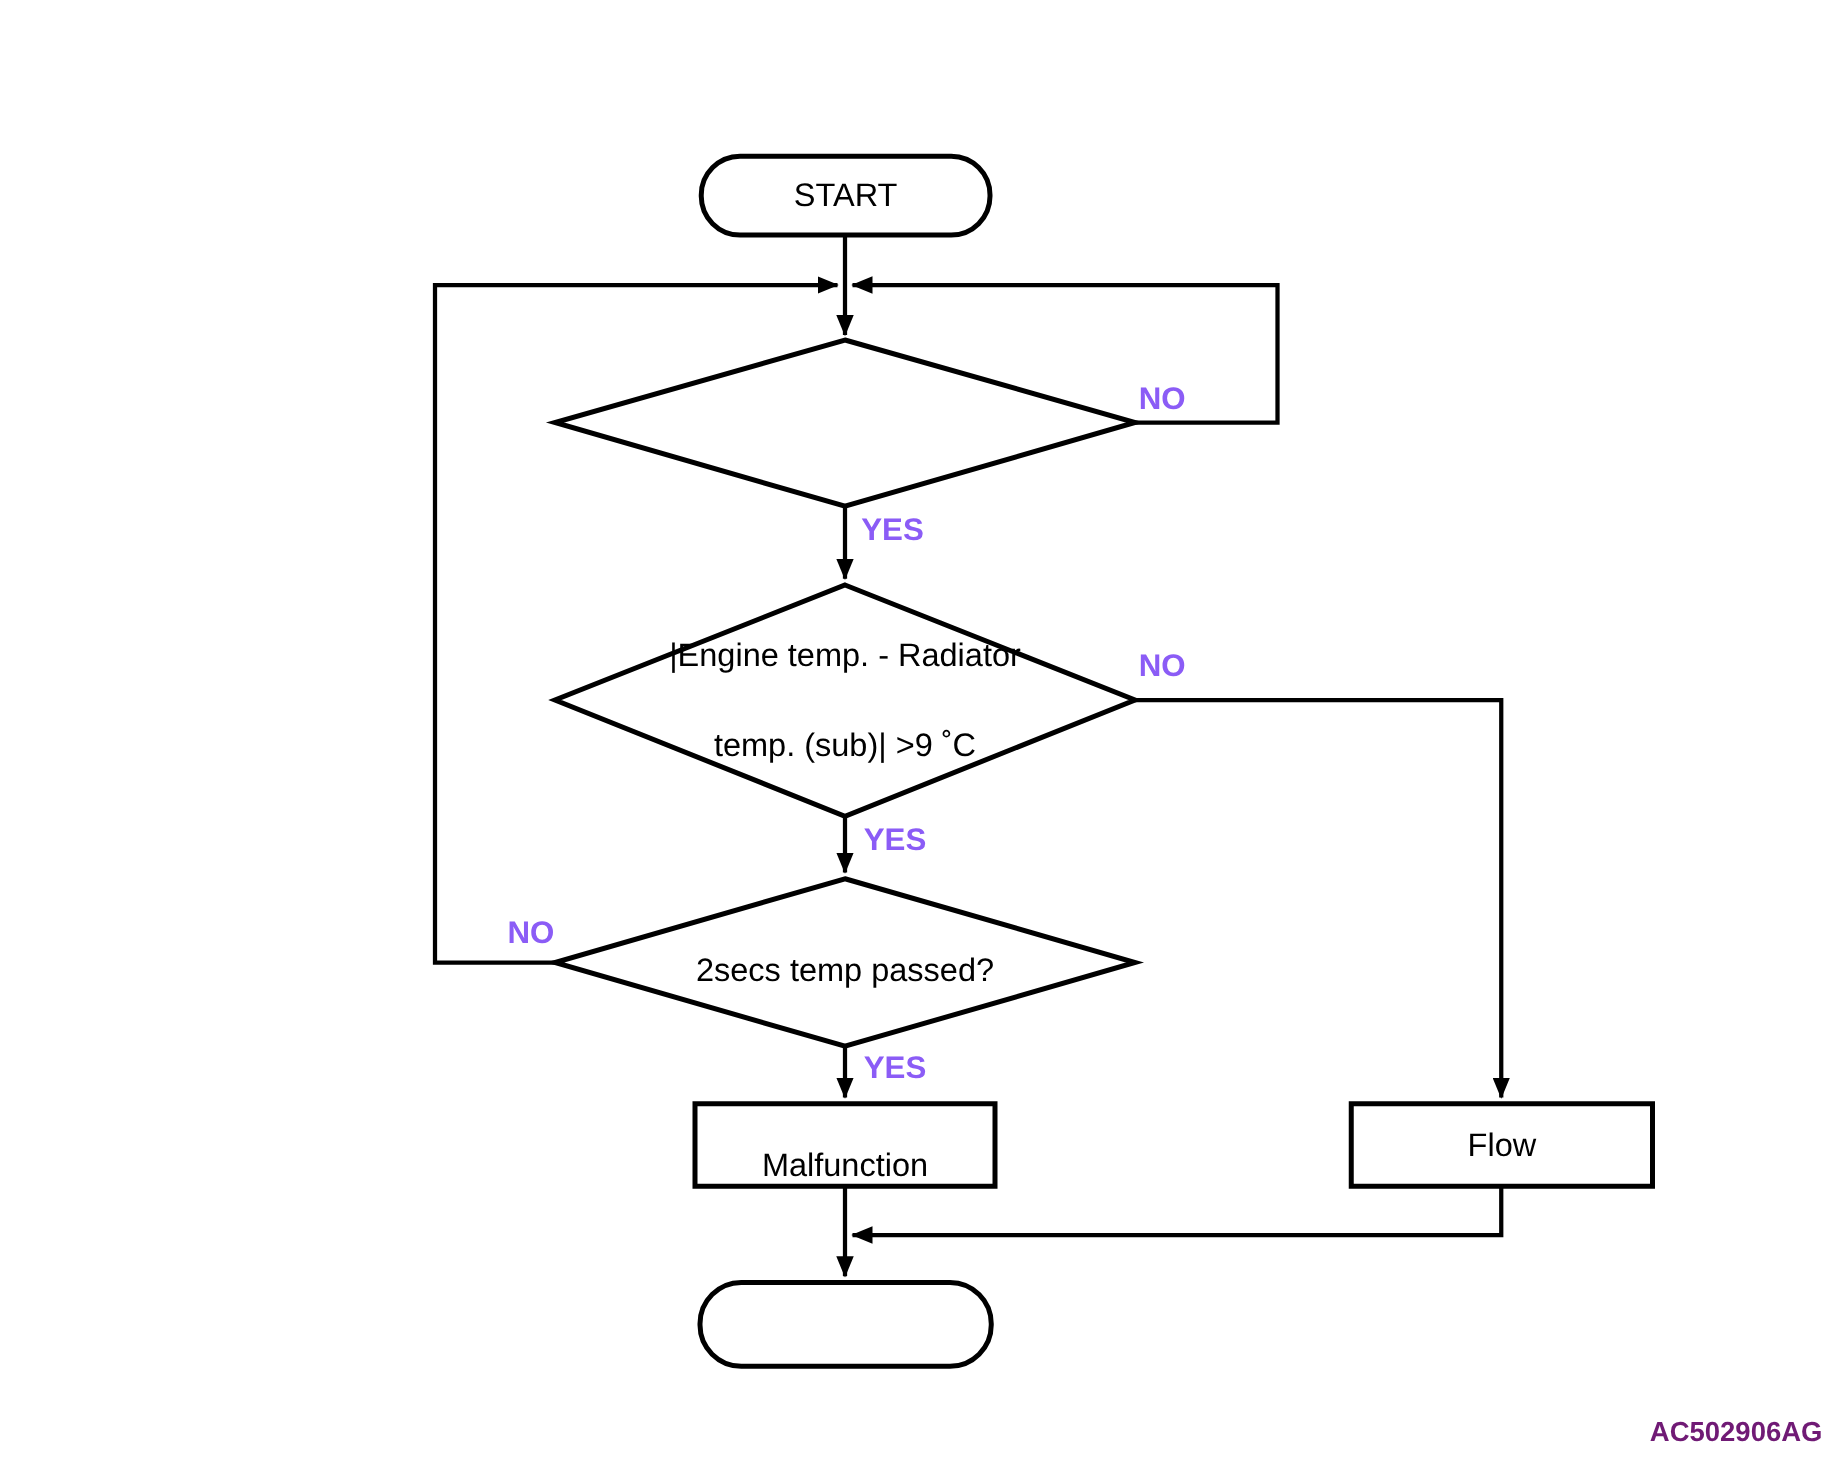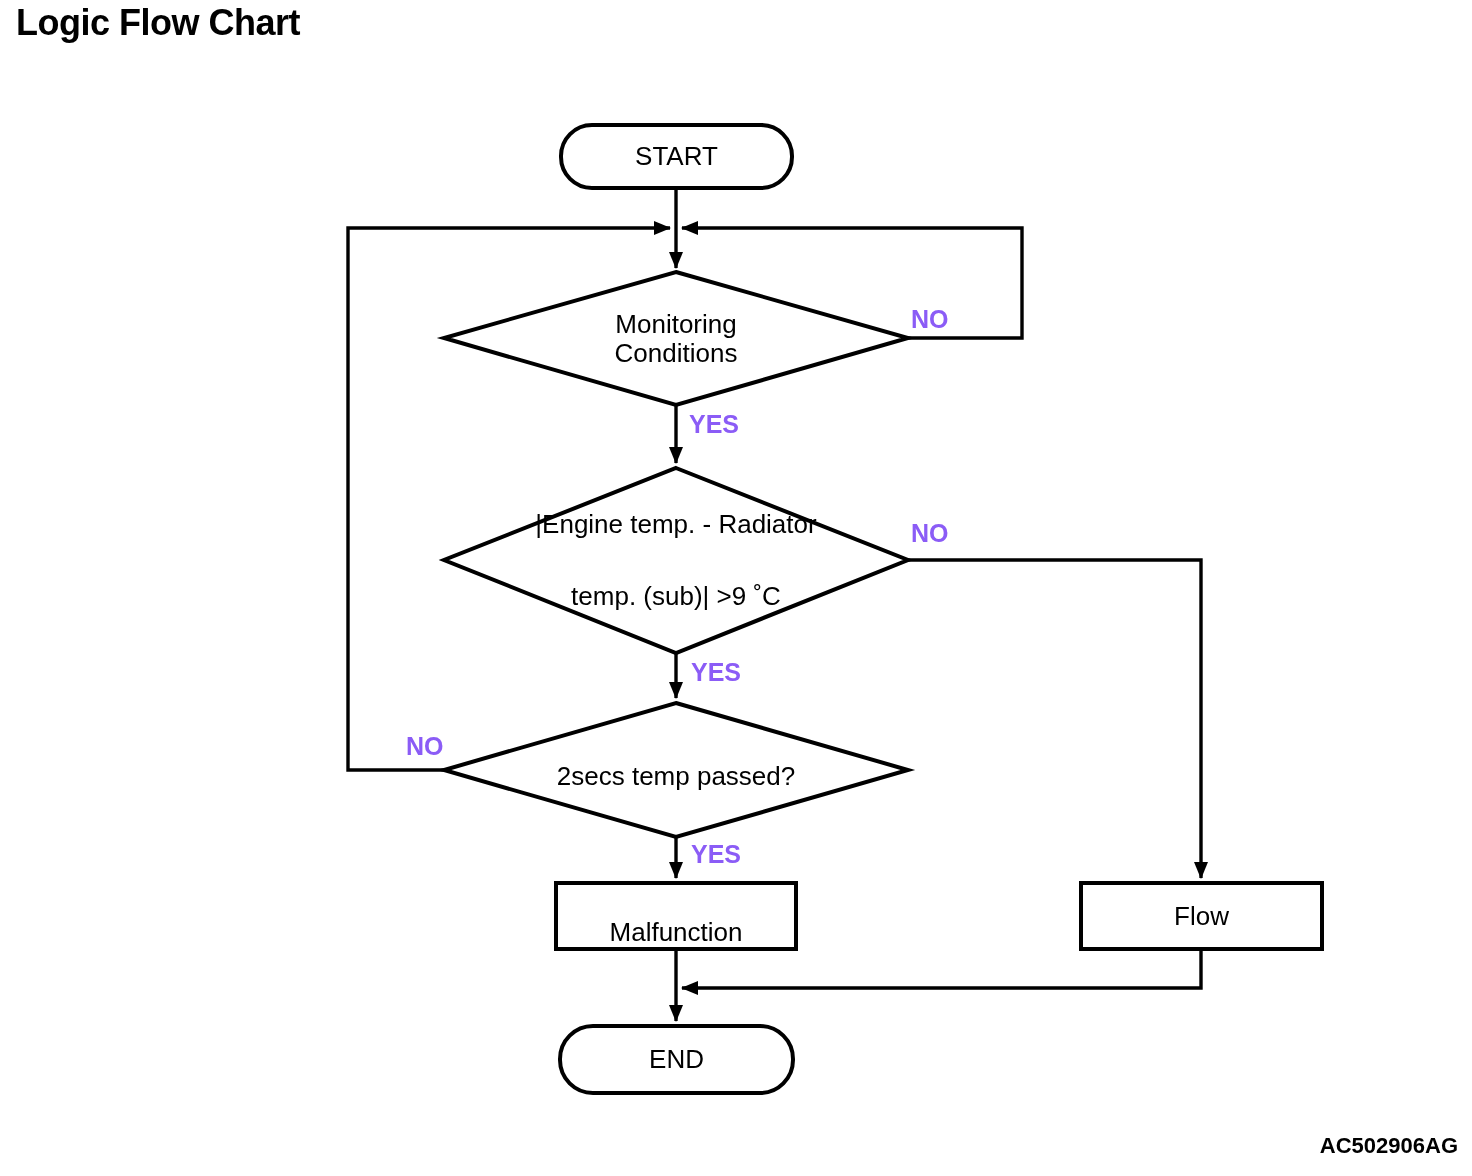--- a/index.html
+++ b/index.html
@@ -49,29 +49,28 @@
     font-weight: bold;
     color: #8b5cf6;
     pointer-events: none;
   }
   .figure-code {
     position: absolute;
     right: 14px;
     top: 1133px;
     font-size: 22px;
     font-weight: bold;
-    color: #000000;
+    color: #701a75;
   }
 </style>
 </head>
 <body>
 
 <div class="canvas">
 
-  <h1 class="page-title">Logic Flow Chart</h1>
 
   <svg class="flow" width="1472" height="1176" viewBox="0 0 1472 1176">
     <defs>
       <marker id="arrowhead" markerUnits="userSpaceOnUse" markerWidth="18" markerHeight="14" refX="16" refY="7" orient="auto">
         <path d="M0,0 L17,7 L0,14 Z" fill="#000000" stroke="none"></path>
       </marker>
     </defs>
 
     <g fill="none" stroke="#000000" stroke-width="3.4">
       <polyline points="676,188 676,268" marker-end="url(#arrowhead)"></polyline>
@@ -91,37 +90,32 @@
       <polygon points="676,468 908,560 676,653 444,560"></polygon>
       <polygon points="676,703 908,770 676,837 444,770"></polygon>
       <rect x="556" y="883" width="240" height="66"></rect>
       <rect x="1081" y="883" width="241" height="66"></rect>
       <rect x="560" y="1026" width="233" height="67" rx="33" ry="33"></rect>
     </g>
   </svg>
 
   <div class="node-label" style="left:561px; top:125px; width:231px; height:63px;text-align:center;">START</div>
 
-  <div class="node-label" style="left:444px; top:272px; width:464px; height:133px;">
-    <div>Monitoring</div>
-    <div>Conditions</div>
-  </div>
 
   <div class="node-label" style="left:444px; top:468px; width:464px; height:185px;gap:43px;">
     <div>|Engine temp. - Radiator</div>
     <div>temp. (sub)| &gt;9 ˚C</div>
   </div>
 
   <div class="node-label" style="left:444px; top:703px; width:464px; height:134px; padding-top:13px; box-sizing:border-box;">2secs temp passed?</div>
 
   <div class="node-label" style="left:556px; top:899px; width:240px; height:66px;text-align:right;">Malfunction</div>
 
   <div class="node-label" style="left:1081px; top:883px; width:241px; height:66px;">Flow</div>
 
-  <div class="node-label" style="left:560px; top:1026px; width:233px; height:67px;">END</div>
 
   <div class="edge-label" style="left:911px; top:305px;">NO</div>
   <div class="edge-label" style="left:689px; top:410px;">YES</div>
   <div class="edge-label" style="left:911px; top:519px;">NO</div>
   <div class="edge-label" style="left:691px; top:658px;">YES</div>
   <div class="edge-label" style="left:406px; top:732px;">NO</div>
   <div class="edge-label" style="left:691px; top:840px;">YES</div>
 
   <div class="figure-code">AC502906AG</div>
 

